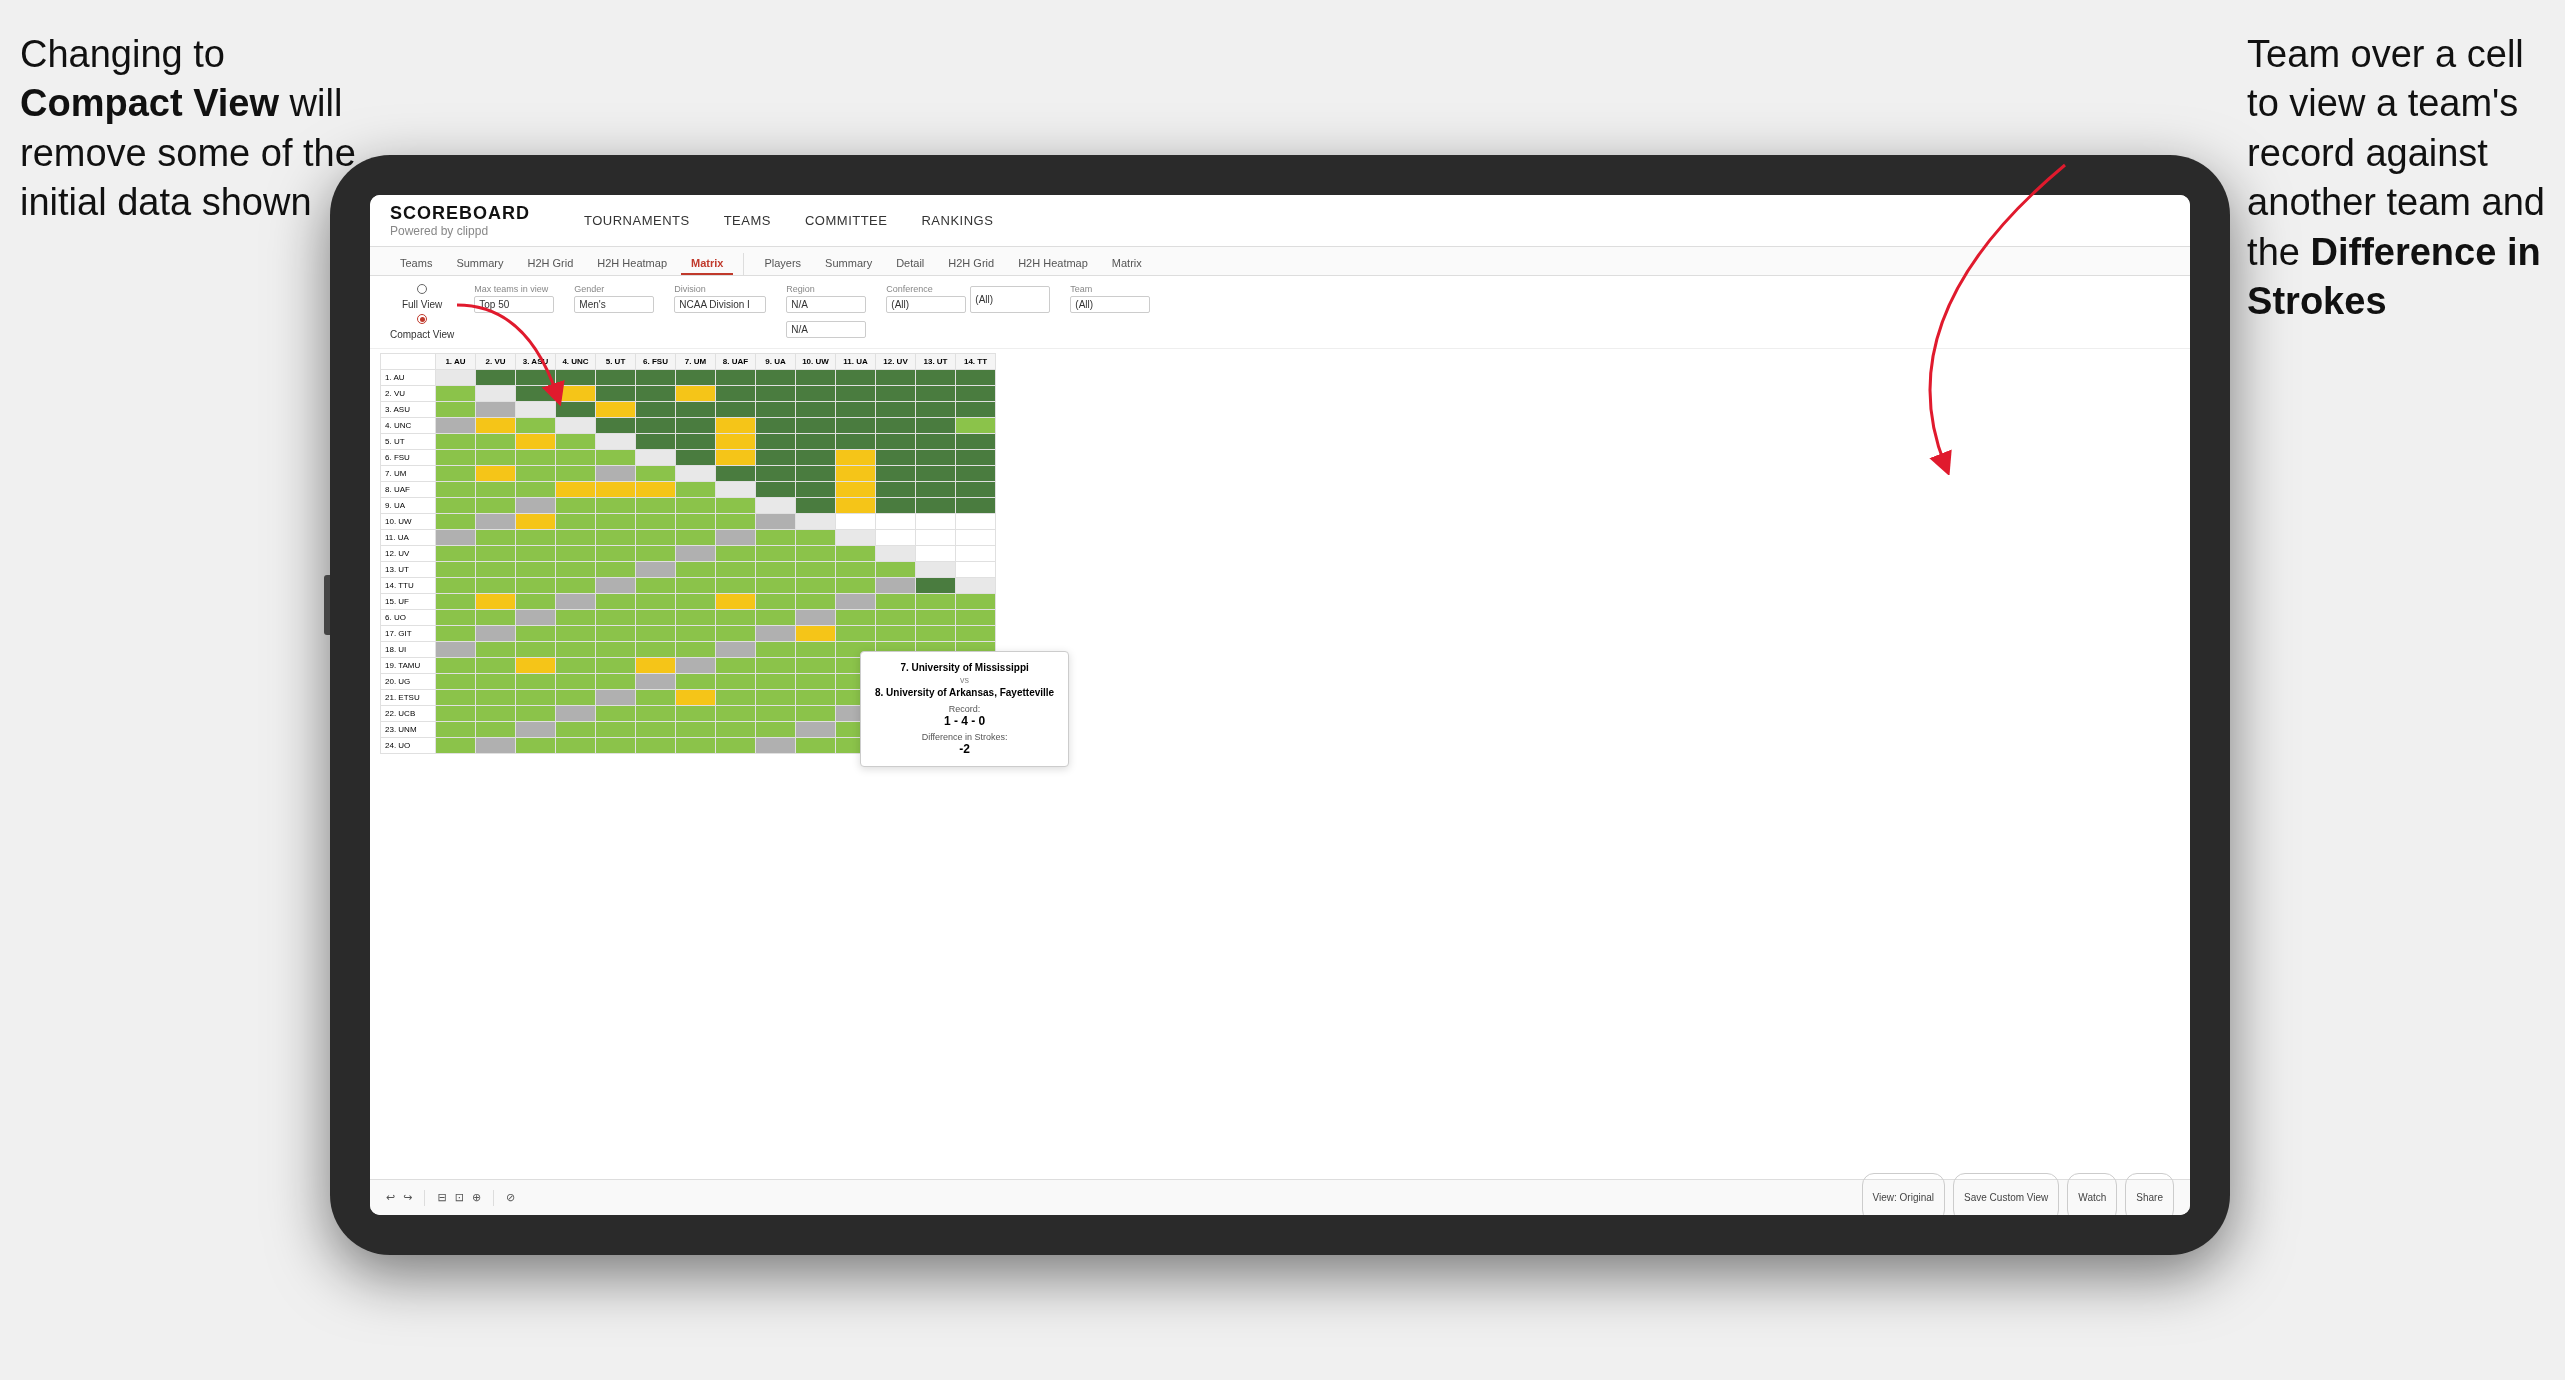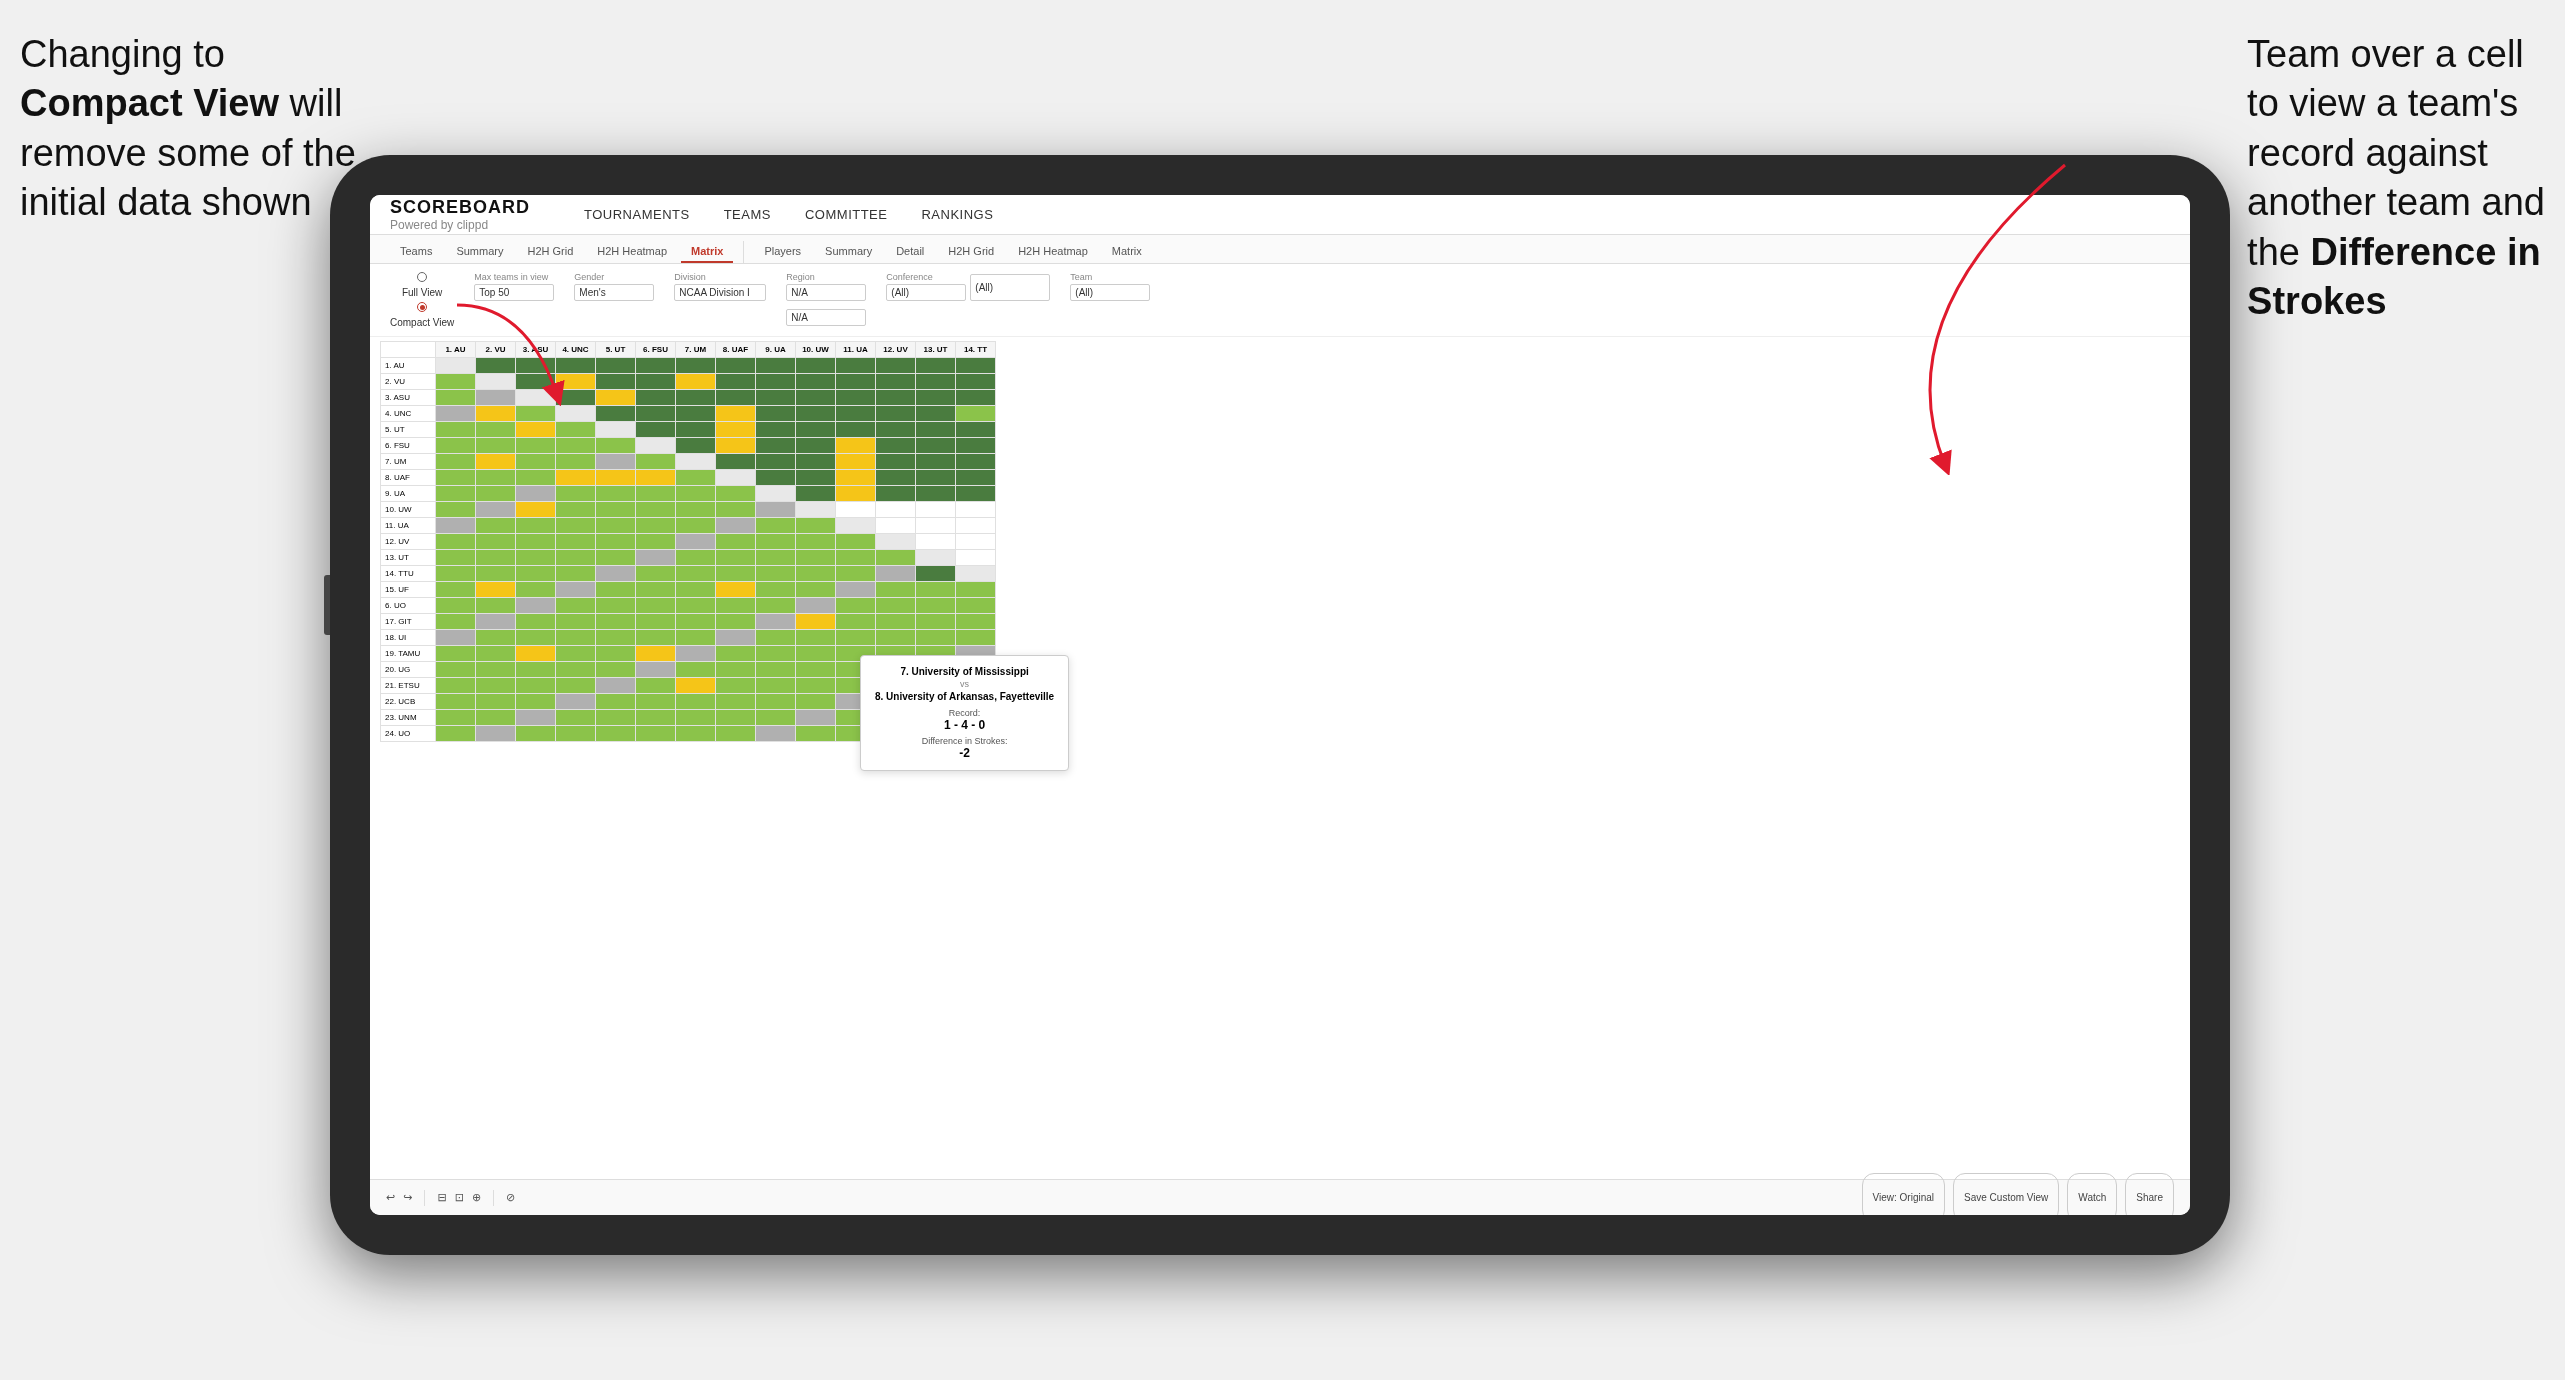--- a/index.html
+++ b/index.html
@@ -74,21 +74,21 @@
       border-radius: 3px 0 0 3px;
     }
 
     
     .app-header {
       display: flex;
       align-items: center;
       padding: 8px 20px;
       border-bottom: 1px solid #ddd;
       background: #fff;
-      height: 40px;
+      height: 52px;
     }
     .app-logo {
       display: flex;
       flex-direction: column;
       margin-right: 30px;
     }
     .app-logo .logo-title {
       font-size: 18px;
       font-weight: 900;
       letter-spacing: 1px;
@@ -897,21 +897,21 @@
                   <td class="cell-light-green"></td>
                   <td class="cell-light-green"></td>
                   <td class="cell-light-green"></td>
                   <td class="cell-light-green"></td>
                   <td class="cell-light-green"></td>
                 </tr>
               </tbody>
           </table>
         </div>
 
-        <div class="tooltip-popup" style="left: 490px; top: 318px;">
+        <div class="tooltip-popup" style="left: 490px; top: 302px;">
           <div class="tt-title">7. University of Mississippi</div>
           <div class="tt-vs">vs</div>
           <div class="tt-team2">8. University of Arkansas, Fayetteville</div>
           <div class="tt-record-label">Record:</div>
           <div class="tt-record">1 - 4 - 0</div>
           <div class="tt-diff-label">Difference in Strokes:</div>
           <div class="tt-diff">-2</div>
         </div>
       </div>
 

